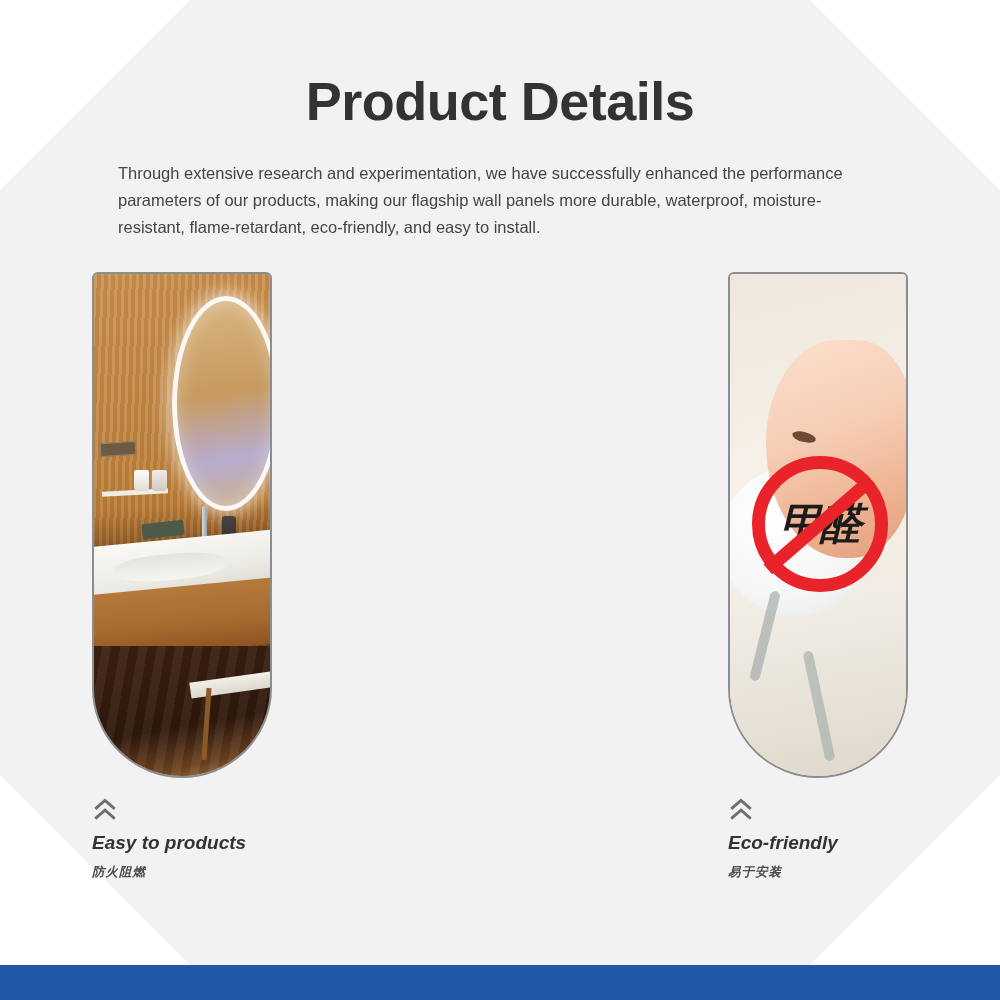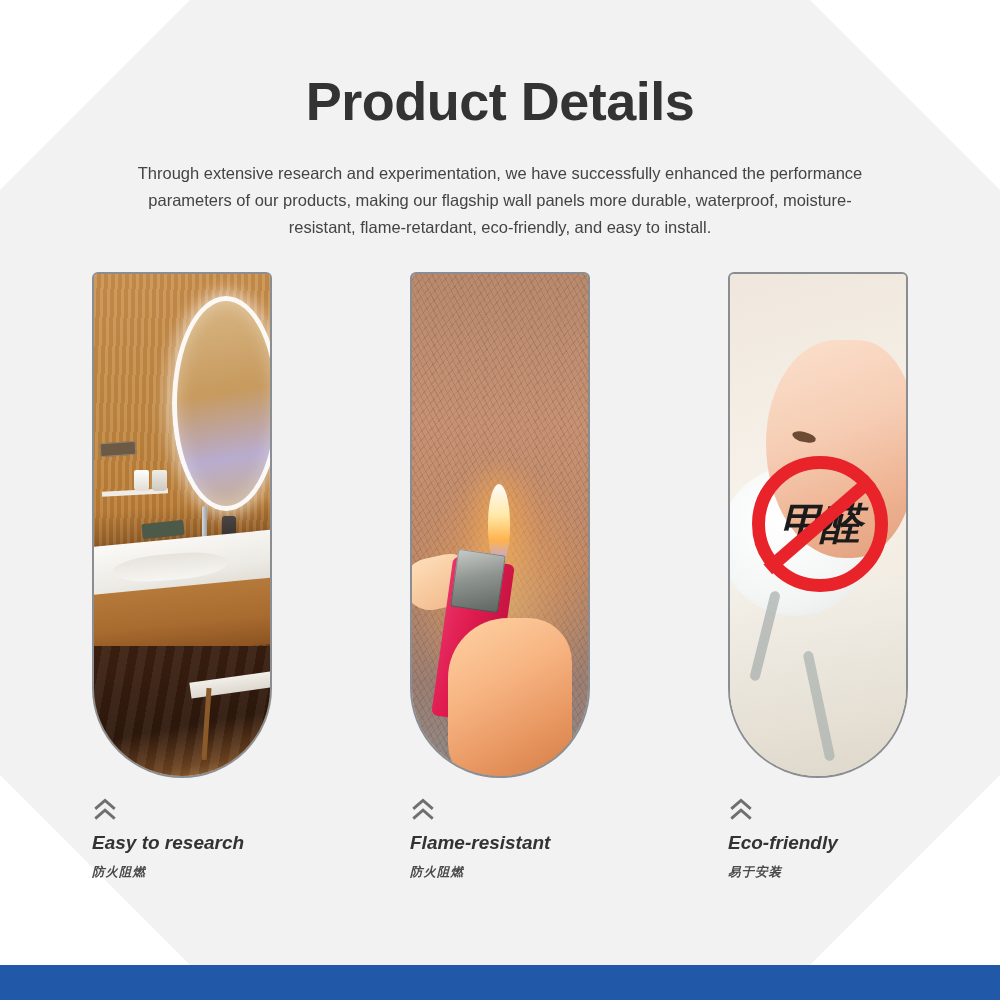--- a/index.html
+++ b/index.html
@@ -49,21 +49,21 @@
     font-size: 54px;
     font-weight: bold;
     color: #333333;
     letter-spacing: -0.5px;
   }
 
   #page-subtitle {
     position: absolute;
     top: 160px; left: 118px;
     width: 764px;
-    text-align: center;
+    text-align: left;
     font-size: 16.5px;
     line-height: 27px;
     color: #444444;
   }
 
   
   #feature-row {
     position: absolute;
     top: 272px; left: 92px;
     width: 816px;
@@ -492,42 +492,25 @@
           <div class="bath-vanity"></div>
           <div class="bath-floor"></div>
           <div class="bath-bench"></div>
           <div class="bath-bench-leg"></div>
         </div>
       </div>
       <svg class="chev-icon" viewBox="0 0 24 24">
         <path d="M4 11 L12 4 L20 11" fill="none" stroke="currentColor" stroke-width="2.6" stroke-linecap="square"></path>
         <path d="M4 20 L12 13 L20 20" fill="none" stroke="currentColor" stroke-width="2.6" stroke-linecap="square"></path>
       </svg>
-      <div class="caption-en">Easy to research</div>
+      <div class="caption-en">Easy to products</div>
       <div class="caption-zh">防火阻燃</div>
     </div>
 
 
-    <div class="feature-card">
-      <div class="card-photo">
-        <div class="photo-inner ph-flame">
-          <div class="flame-core"></div>
-          <div class="flame-finger"></div>
-          <div class="flame-lighter"></div>
-          <div class="flame-metal"></div>
-          <div class="flame-thumb"></div>
-        </div>
-      </div>
-      <svg class="chev-icon" viewBox="0 0 24 24">
-        <path d="M4 11 L12 4 L20 11" fill="none" stroke="currentColor" stroke-width="2.6" stroke-linecap="square"></path>
-        <path d="M4 20 L12 13 L20 20" fill="none" stroke="currentColor" stroke-width="2.6" stroke-linecap="square"></path>
-      </svg>
-      <div class="caption-en">Flame-resistant</div>
-      <div class="caption-zh">防火阻燃</div>
-    </div>
 
     <div class="feature-card">
       <div class="card-photo">
         <div class="photo-inner ph-baby">
           <div class="baby-bottom"></div>
           <div class="baby-bib"></div>
           <div class="baby-face"></div>
           <div class="baby-hair"></div>
           <div class="baby-eye"></div>
           <div class="baby-arm"></div>

